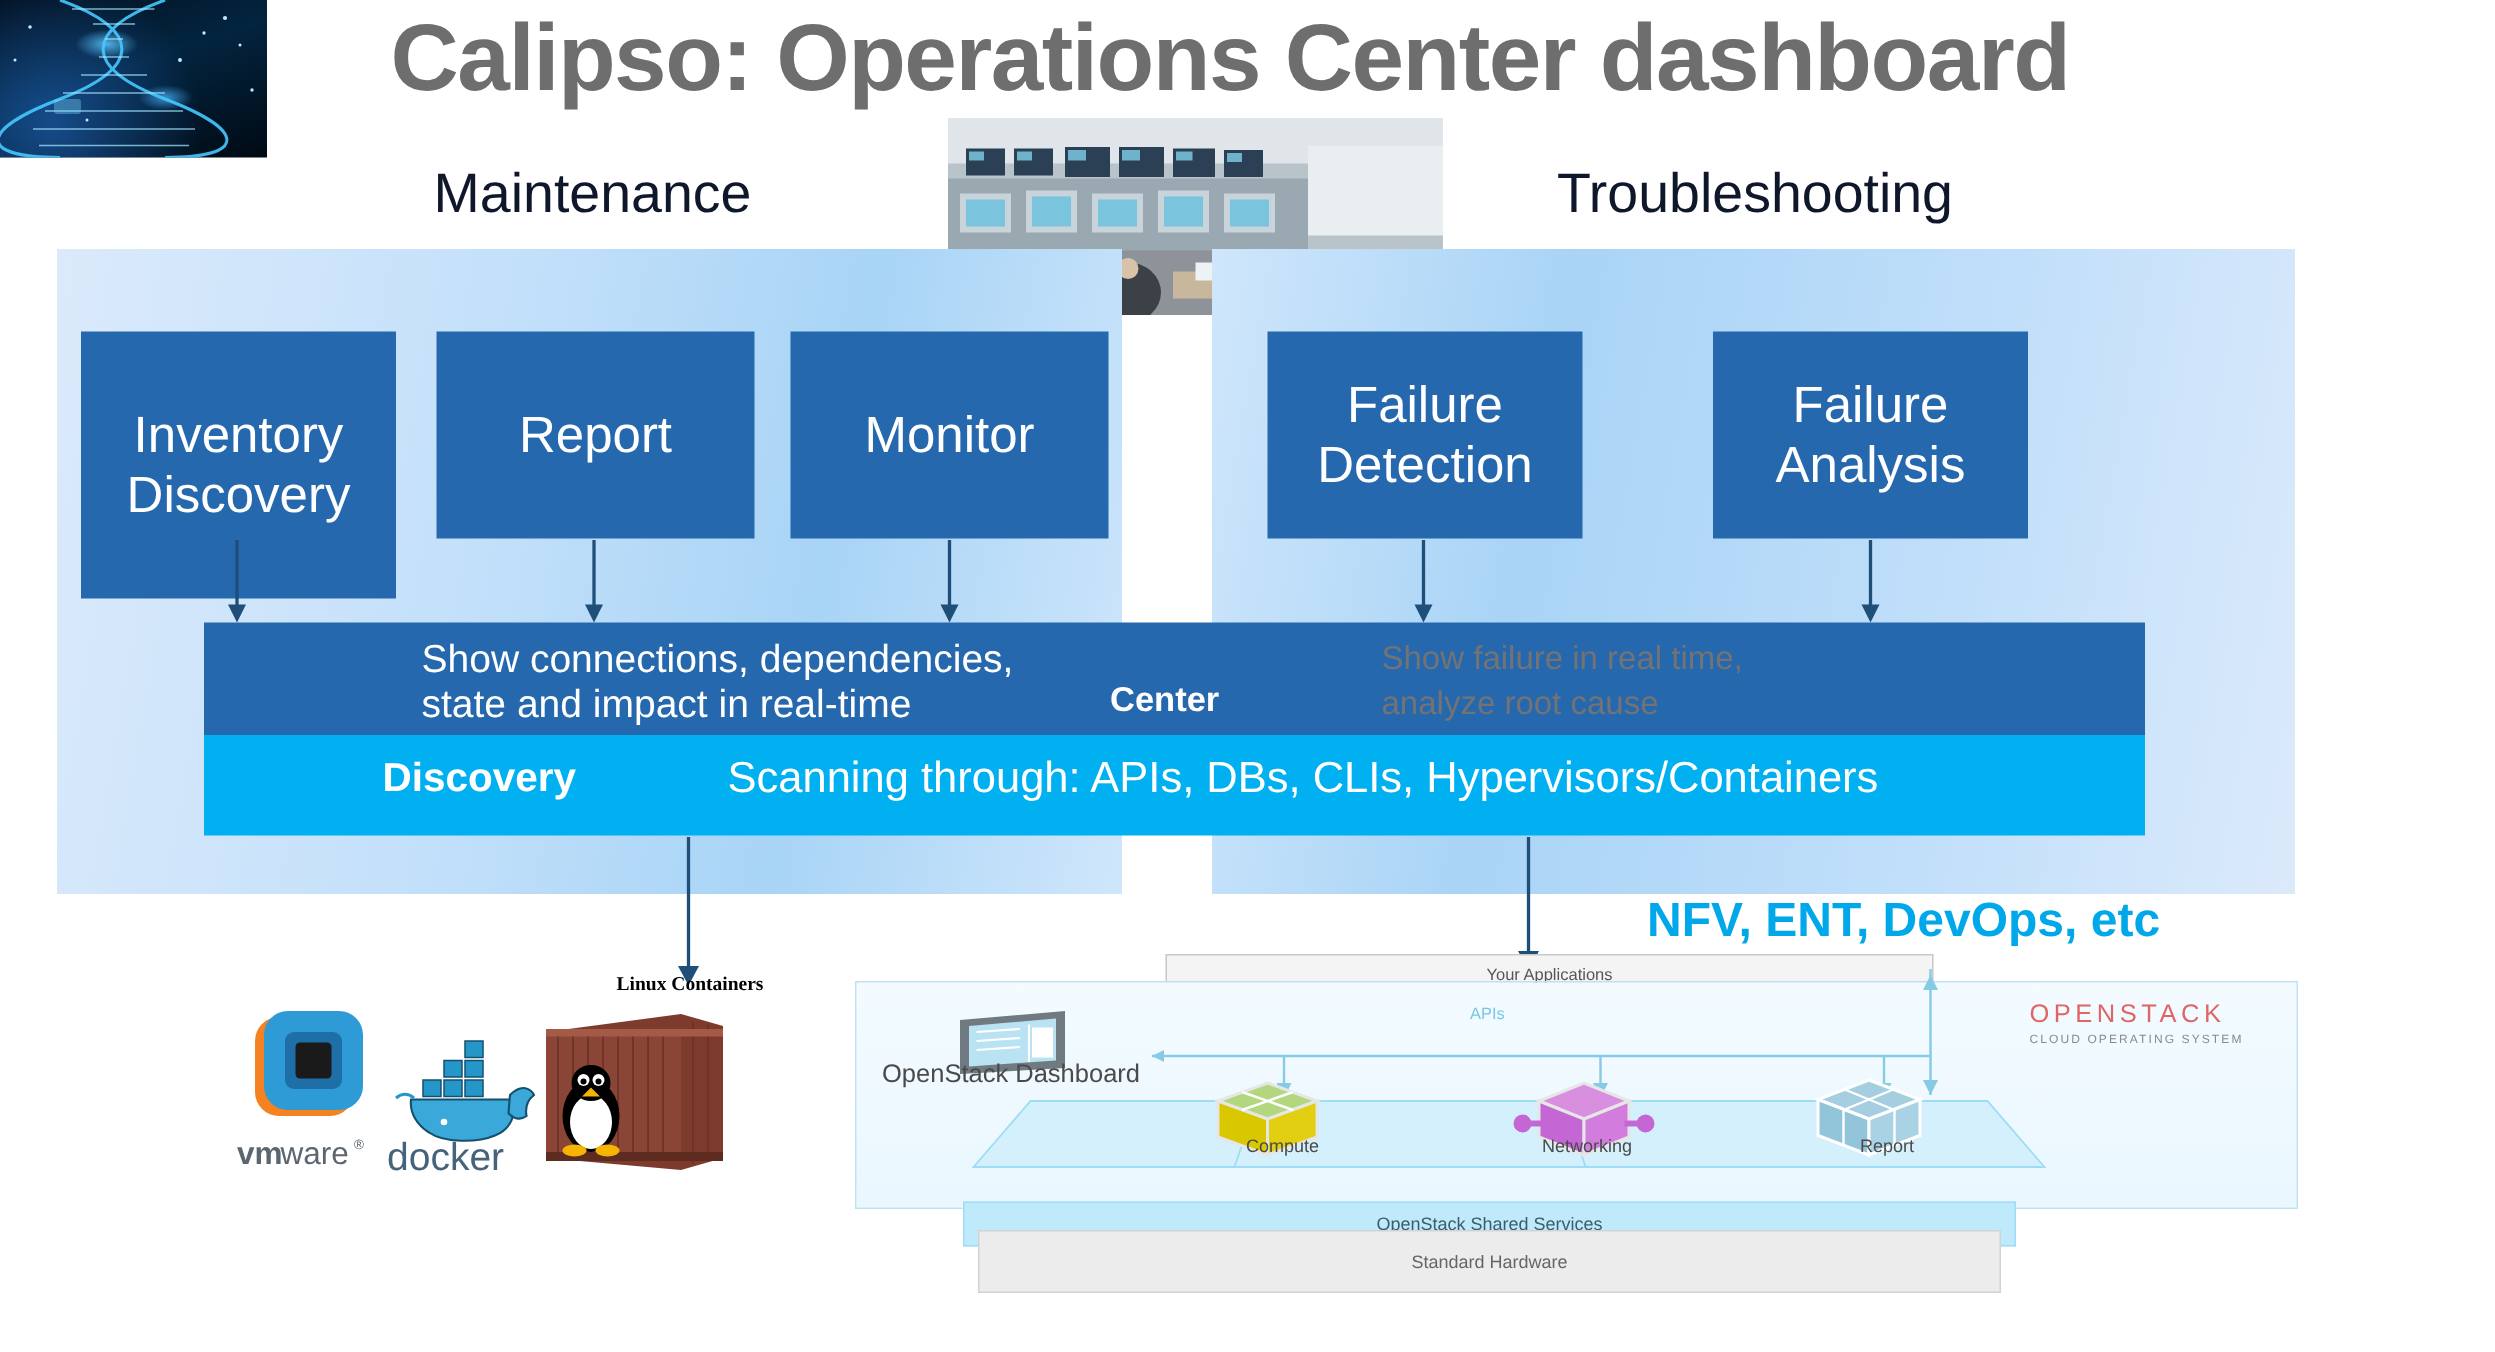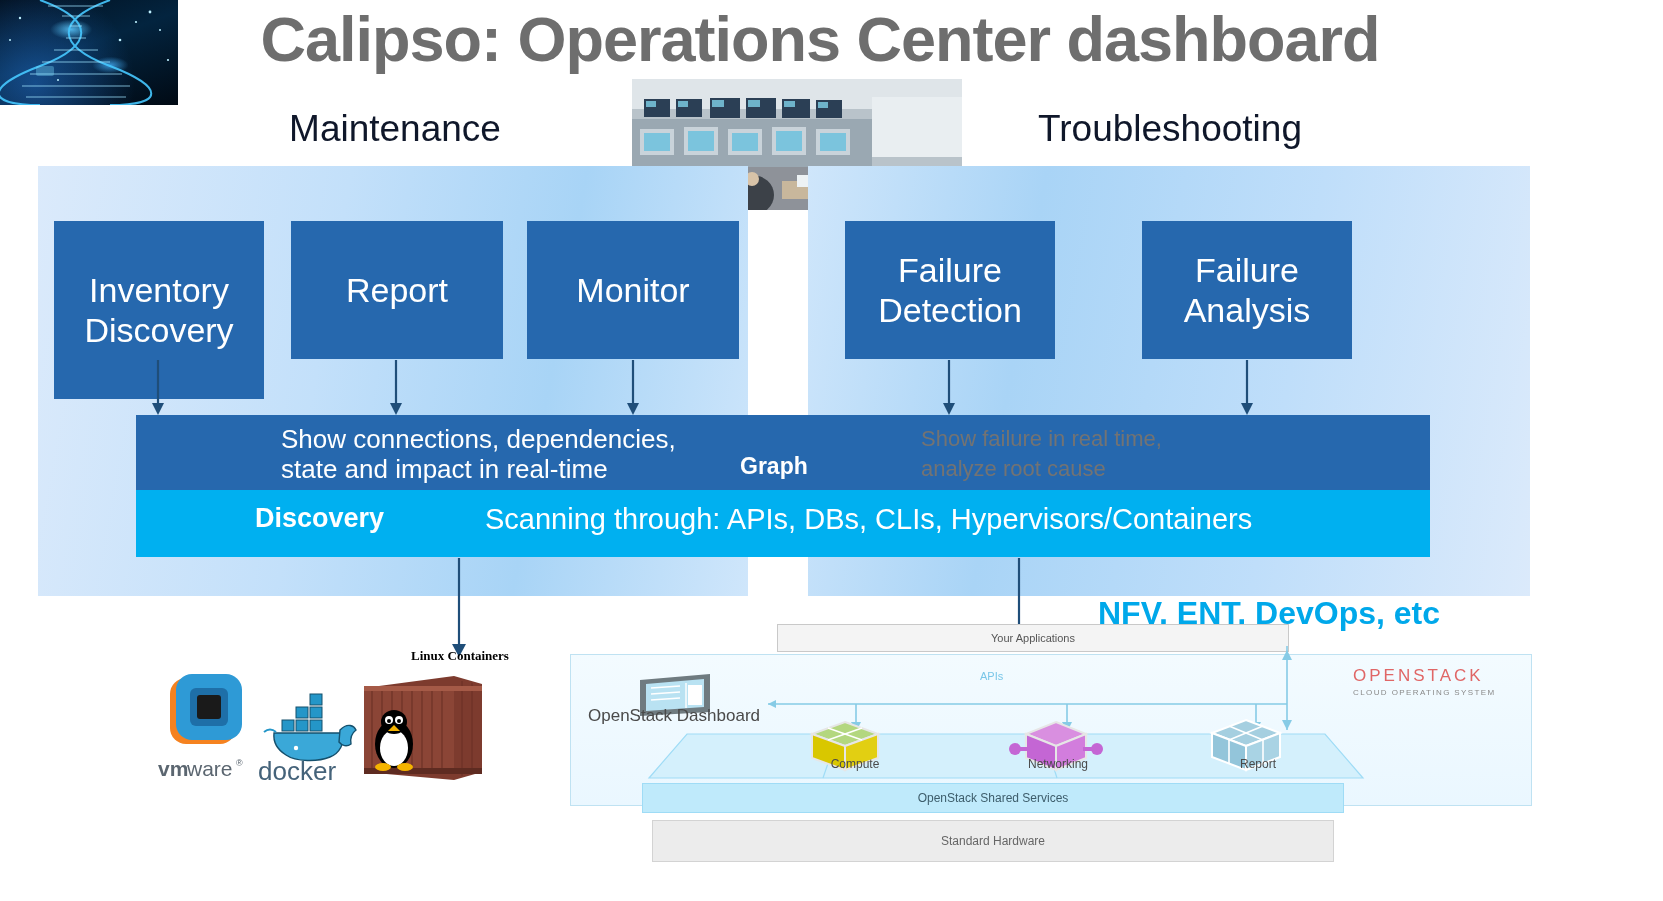--- a/index.html
+++ b/index.html
@@ -69,35 +69,35 @@
   #linux-containers-label{left:370px;top:648px;width:180px;text-align:center;
     font-family:"Liberation Serif",serif;font-size:13px;font-weight:bold;color:#000;}
 
   
   #logo-vmware{left:158px;top:672px;width:90px;height:115px;}
   #logo-docker{left:258px;top:676px;width:100px;height:108px;}
   #logo-container{left:358px;top:668px;width:128px;height:120px;}
 
   
   #openstack-diagram{left:570px;top:620px;width:960px;height:281px;}
-  #your-applications{position:absolute;left:207px;top:4px;width:510px;height:26px;
+  #your-applications{position:absolute;left:207px;top:16px;width:510px;height:26px;
     background:#f4f4f4;border:1px solid #c9c9c9;display:flex;align-items:center;
     justify-content:center;font-size:11px;color:#555;}
   #openstack-frame{position:absolute;left:0px;top:34px;width:960px;height:150px;
     background:linear-gradient(180deg,#f3fbff 0%,#eaf7ff 100%);
     border:1px solid #bfe2f2;}
   #openstack-dashboard-label{position:absolute;left:14px;top:86px;width:180px;
     text-align:center;font-size:17px;color:#4a4a4a;}
   #apis-label{position:absolute;left:410px;top:50px;width:60px;
     font-size:11px;color:#79c6e8;}
   .node-label{position:absolute;font-size:12px;color:#4a4a4a;text-align:center;width:120px;}
   #label-compute{left:225px;top:137px;}
   #label-networking{left:428px;top:137px;}
   #label-storage{left:628px;top:137px;}
-  #shared-services{position:absolute;left:72px;top:163px;width:700px;height:28px;
+  #shared-services{position:absolute;left:72px;top:181px;width:700px;height:28px;
     background:#bfeafb;border:1px solid #9fdcf6;display:flex;align-items:center;
     justify-content:center;font-size:12px;color:#3d5d6b;}
   #standard-hardware{position:absolute;left:82px;top:200px;width:680px;height:40px;
     background:#ececec;border:1px solid #d3d3d3;display:flex;align-items:center;
     justify-content:center;font-size:12px;color:#666;}
   #openstack-wordmark{position:absolute;left:783px;top:46px;width:170px;text-align:left;}
   #openstack-wordmark .os-main{font-size:17px;color:#e06666;letter-spacing:3px;}
   #openstack-wordmark .os-sub{font-size:8px;color:#8a8a8a;letter-spacing:1.4px;margin-top:2px;}
 </style>
 </head>
@@ -244,21 +244,21 @@
     <polygon points="459,657 452,644 466,644"></polygon>
     <polygon points="1019,647 1012,634 1026,634"></polygon>
   </g>
 </svg>
 
 <div class="abs" id="graph-bar"></div>
 <div class="abs" id="graph-text-left">
   <div>Show connections, dependencies,</div>
   <div>state and impact in real-time</div>
 </div>
-<div class="abs" id="graph-label">Graph</div>
+<div class="abs" id="graph-label">Center</div>
 <div class="abs" id="graph-text-right">
   <div>Show failure in real time,</div>
   <div>analyze root cause</div>
 </div>
 
 <div class="abs" id="discovery-bar"></div>
 <div class="abs" id="discovery-label">Discovery</div>
 <div class="abs" id="discovery-text">Scanning through: APIs, DBs, CLIs, Hypervisors/Containers</div>
 
 <div class="abs" id="nfv-text">NFV, ENT, DevOps, etc</div>

